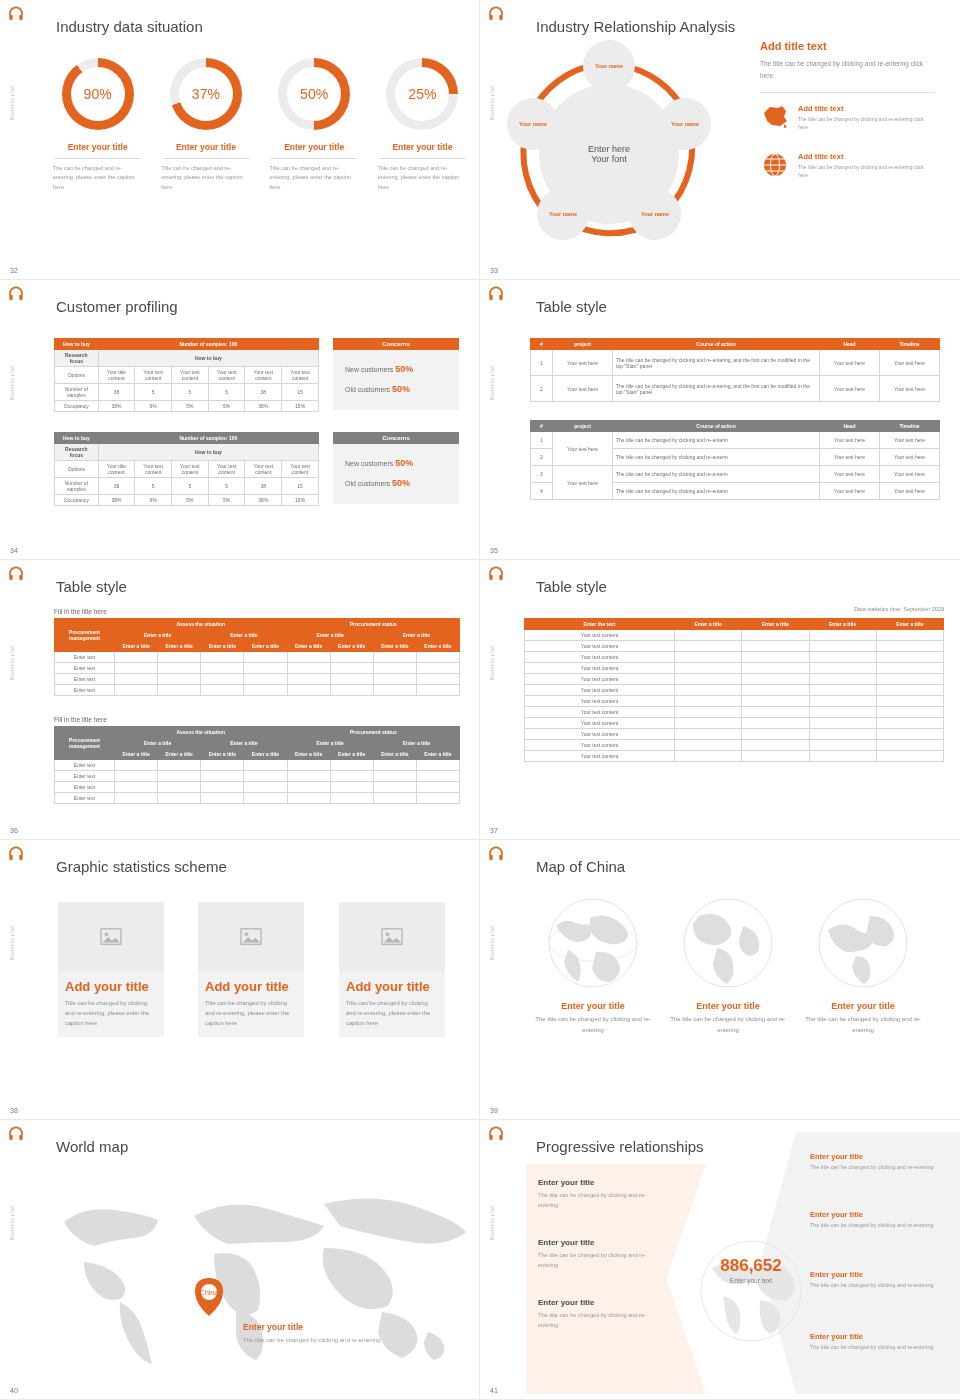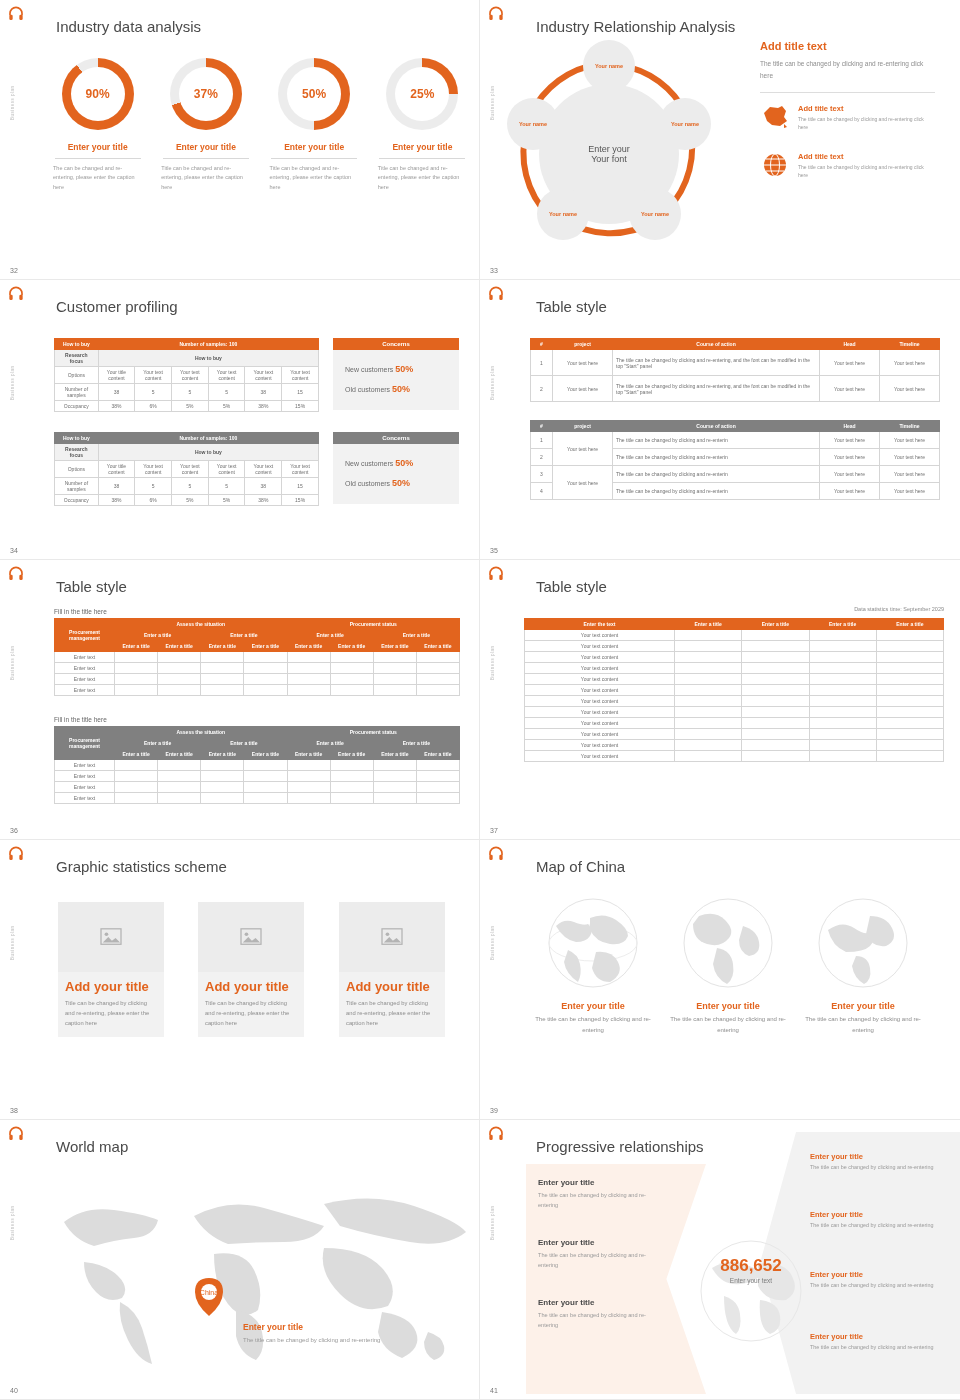--- a/index.html
+++ b/index.html
@@ -20,21 +20,21 @@
               transform:rotate(-90deg); transform-origin:left top; white-space:nowrap; }
   .title { position:absolute; left:56px; top:18px; font-size:15px; color:#4a4a4a; font-weight:400; }
   .orange { color:#e2641e; }
 
   
   .donut-row { position:absolute; left:50px; top:58px; width:420px; display:flex; gap:13px; }
   .donut-col { width:96px; }
   .donut { width:72px; height:72px; border-radius:50%; margin:0 auto; position:relative; }
   .donut::after { content:""; position:absolute; inset:9px; background:#fff; border-radius:50%; }
   .donut span { position:absolute; inset:0; display:flex; align-items:center; justify-content:center;
-                font-size:12px; font-weight:bold; color:#e2641e; z-index:2; }
+                font-size:14px; font-weight:normal; color:#e2641e; z-index:2; }
   .d-label { text-align:center; font-size:8.5px; font-weight:bold; color:#e2641e; margin-top:12px; }
   .d-rule { width:86px; height:1px; background:#d8d8d8; margin:6px auto 5px; }
   .d-desc { font-size:5.5px; line-height:1.7; color:#9a9a9a; text-align:left; padding:0 3px; }
 
   
   .circ-wrap { position:absolute; left:24px; top:46px; width:210px; height:200px; }
   .big-circle { position:absolute; left:35px; top:38px; width:140px; height:140px; border-radius:50%;
                 background:#ececec; display:flex; align-items:center; justify-content:center; flex-direction:column;
                 font-size:9px; color:#555; }
   .arcseg { position:absolute; width:52px; height:52px; border-radius:50%; background:#ececec;
@@ -85,21 +85,21 @@
 
 <div class="grid">
 
   <div class="slide">
     <svg class="logo" viewBox="0 0 24 24">
         <path d="M3 14v-3a9 9 0 0 1 18 0v3" fill="none" stroke="#e2641e" stroke-width="2.5"></path>
         <rect x="2" y="13" width="5" height="8" rx="2" fill="#e2641e"></rect>
         <rect x="17" y="13" width="5" height="8" rx="2" fill="#e2641e"></rect>
       </svg>
     <div class="sidetext">Business plan</div>
-    <div class="title">Industry data analysis</div>
+    <div class="title">Industry data situation</div>
 
     <div class="donut-row">
       <div class="donut-col">
         <div class="donut" style="background:conic-gradient(#e2641e 0 90%, #ececec 90% 100%);">
             <span>90%</span>
           </div>
         <div class="d-label">Enter your title</div>
         <div class="d-rule"></div>
         <div class="d-desc">The can be changed and re-entering, please enter the caption here</div>
       </div>
@@ -144,21 +144,21 @@
       <svg width="210" height="200" style="position:absolute;left:0;top:0">
         <g fill="none" stroke="#e2641e" stroke-width="6">
           <path d="M105 18 a90 90 0 0 1 72 41"></path>
           <path d="M185 78 a90 90 0 0 1 -22 86"></path>
           <path d="M150 176 a90 90 0 0 1 -92 -3"></path>
           <path d="M45 170 a90 90 0 0 1 -22 -88"></path>
           <path d="M27 68 a90 90 0 0 1 68 -50"></path>
         </g>
       </svg>
       <div class="big-circle">
-        <div>Enter your</div>
+        <div>Enter here</div>
         <div>Your font</div>
       </div>
       <div class="arcseg" style="left:79px;top:-6px;">
           <span>Your name</span>
         </div>
       <div class="arcseg" style="left:155px;top:52px;">
           <span>Your name</span>
         </div>
       <div class="arcseg" style="left:125px;top:142px;">
           <span>Your name</span>

